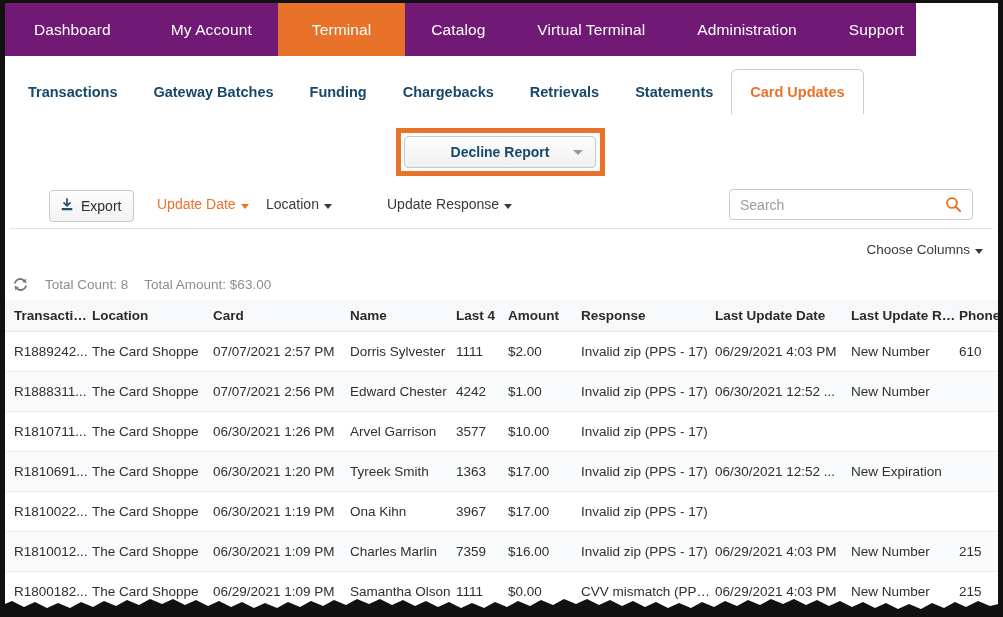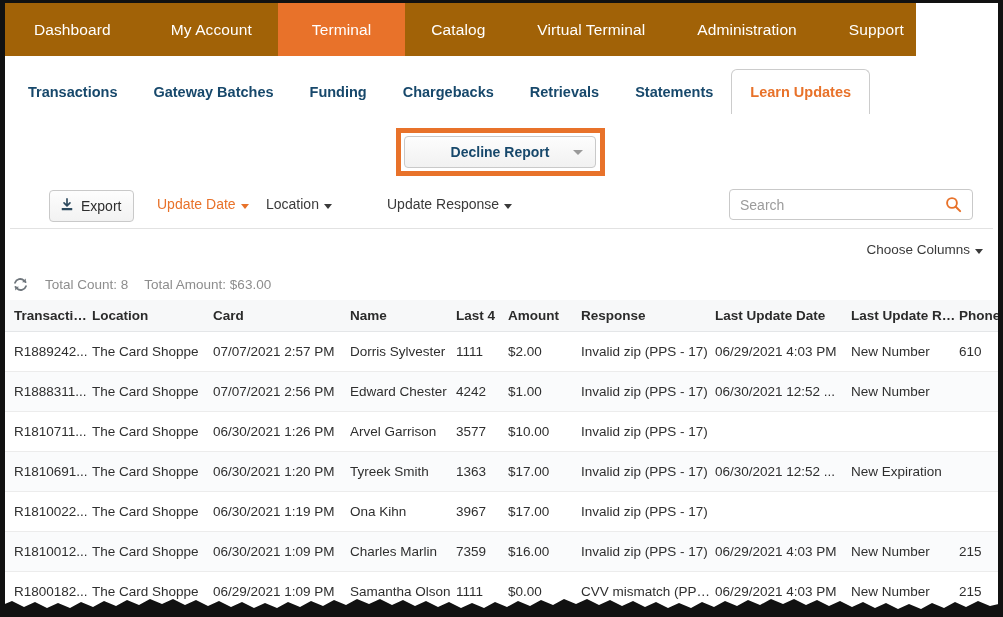--- a/index.html
+++ b/index.html
@@ -49,21 +49,21 @@
     z-index: 55;
     pointer-events: none;
   }
 
   
   .topnav {
     position: absolute;
     left: 0; top: 3px;
     width: 916px;
     height: 53px;
-    background: #a16207;
+    background: #701a75;
     display: flex;
     align-items: stretch;
     z-index: 10;
   }
   .topnav-item {
     display: flex;
     align-items: center;
     justify-content: center;
     color: #ffffff;
     font-size: 15.5px;
@@ -379,21 +379,21 @@
   </nav>
 
   <div class="subtabs">
     <div class="subtabs-inner">
       <div class="subtab">Transactions</div>
       <div class="subtab">Gateway Batches</div>
       <div class="subtab">Funding</div>
       <div class="subtab">Chargebacks</div>
       <div class="subtab">Retrievals</div>
       <div class="subtab">Statements</div>
-      <div class="subtab active">Learn Updates</div>
+      <div class="subtab active">Card Updates</div>
     </div>
   </div>
   <div class="subtabs-rule"></div>
   <div class="subtabs-rule-mask"></div>
 
   <div class="report-highlight"></div>
   <div class="report-select">
     <span class="report-select-label">Decline Report</span>
     <span class="report-caret"></span>
   </div>

